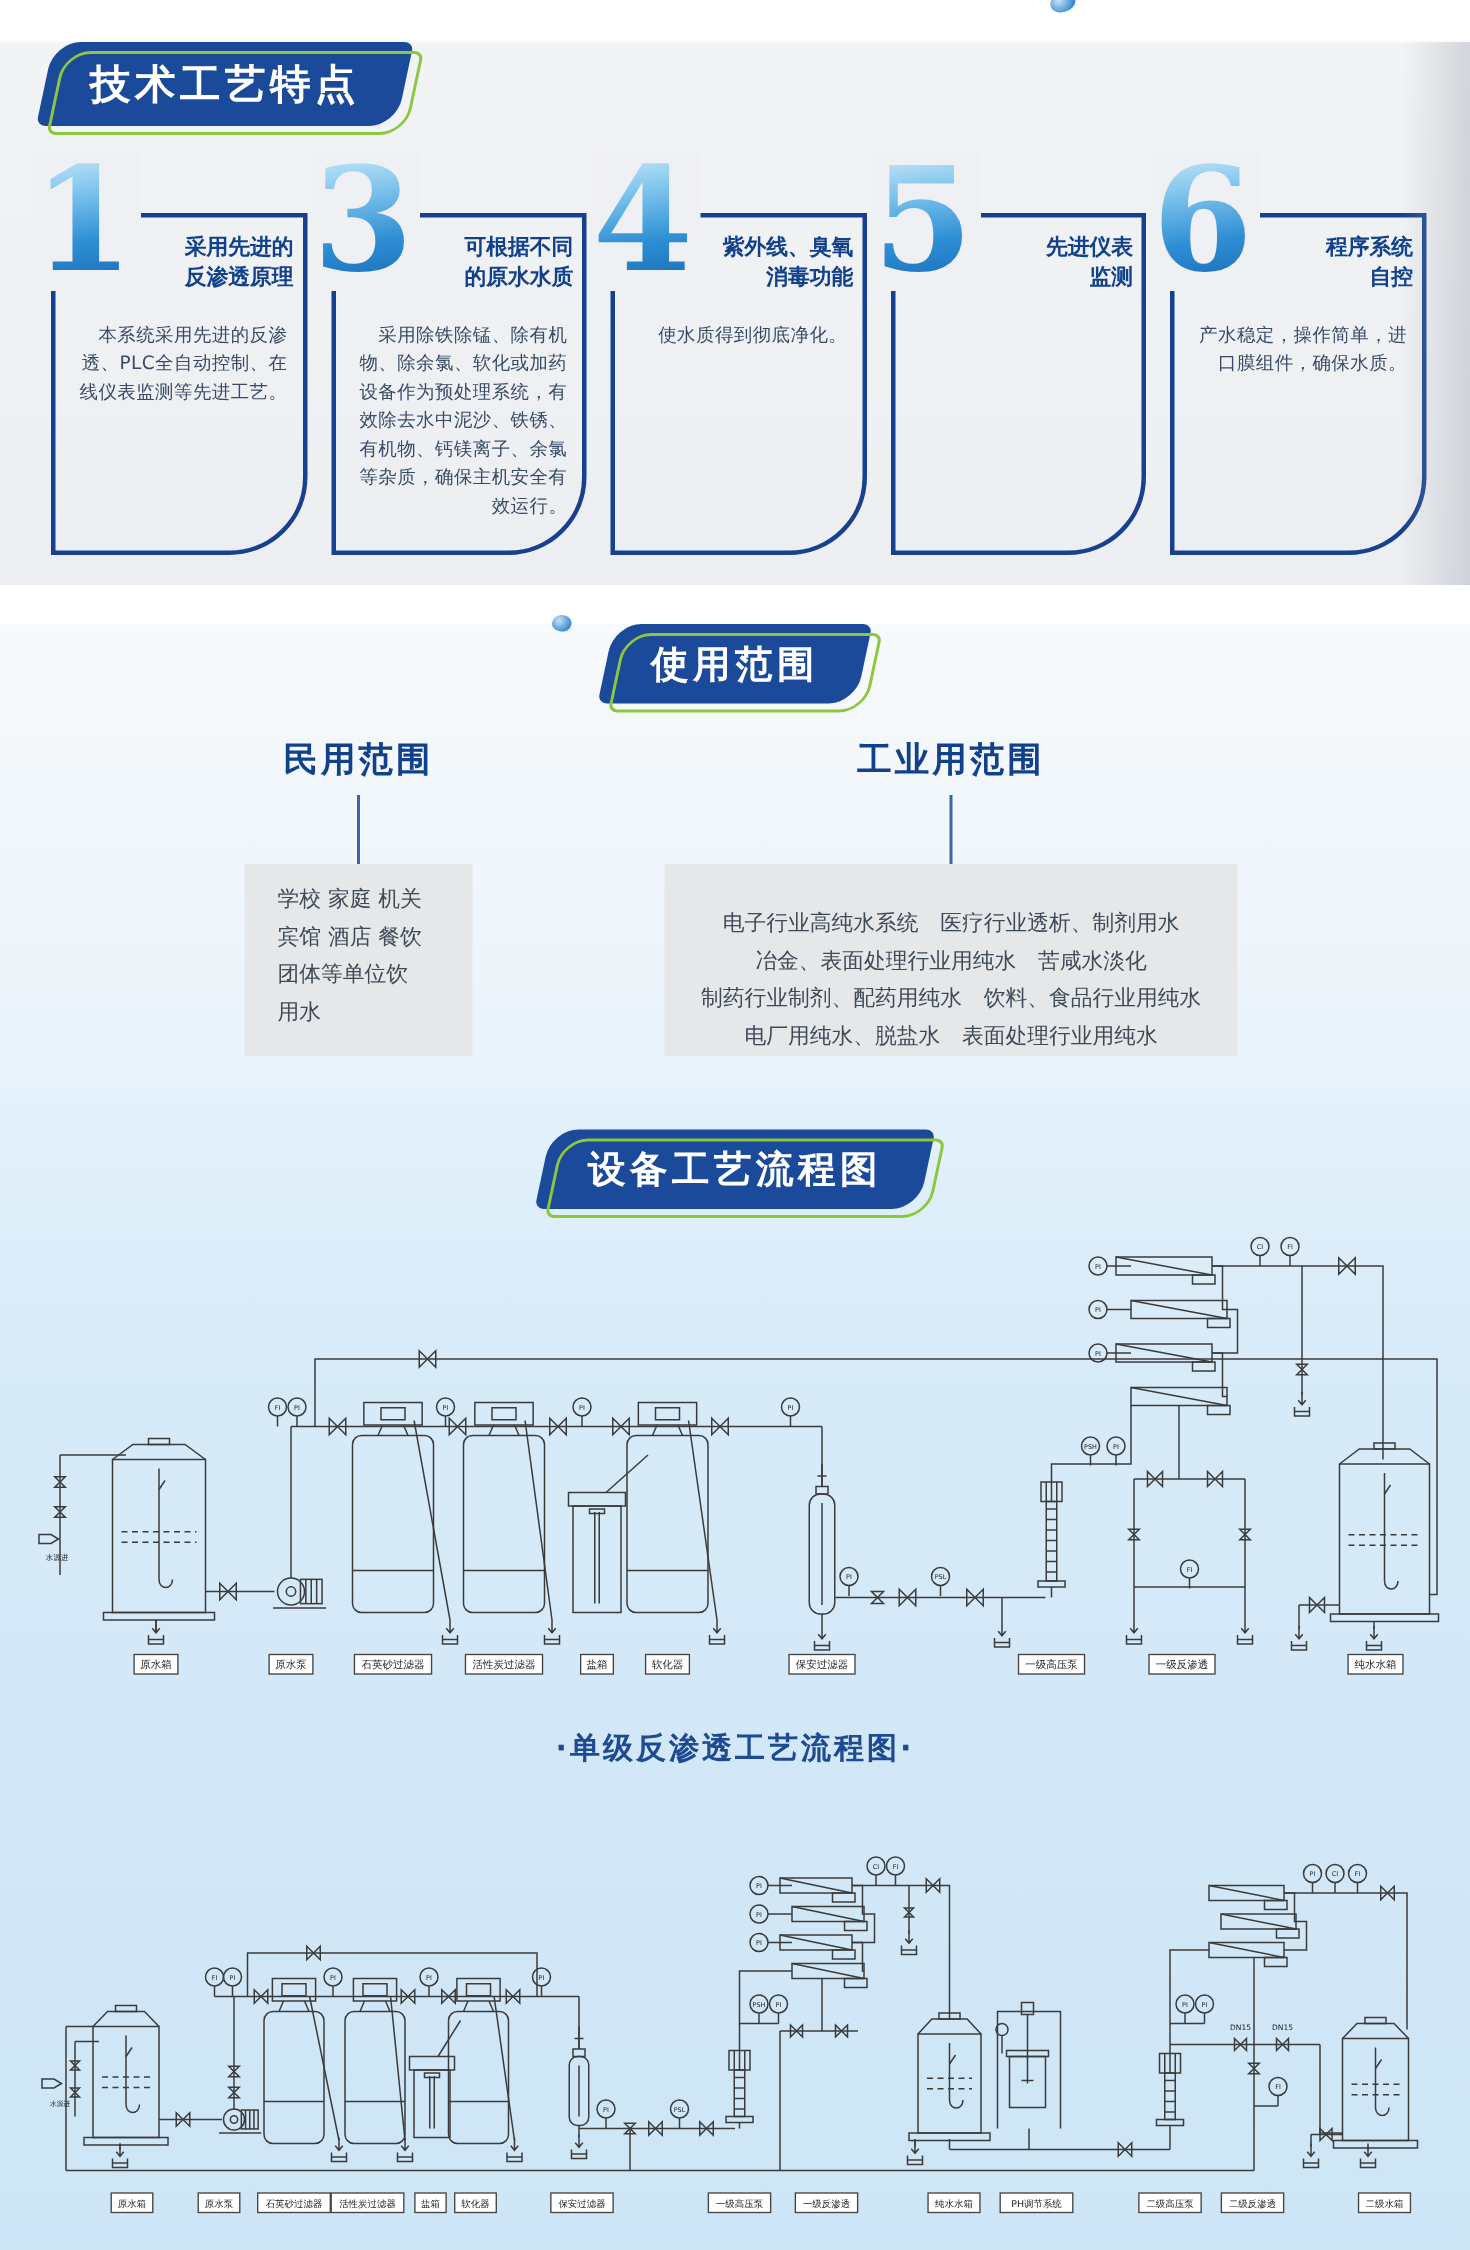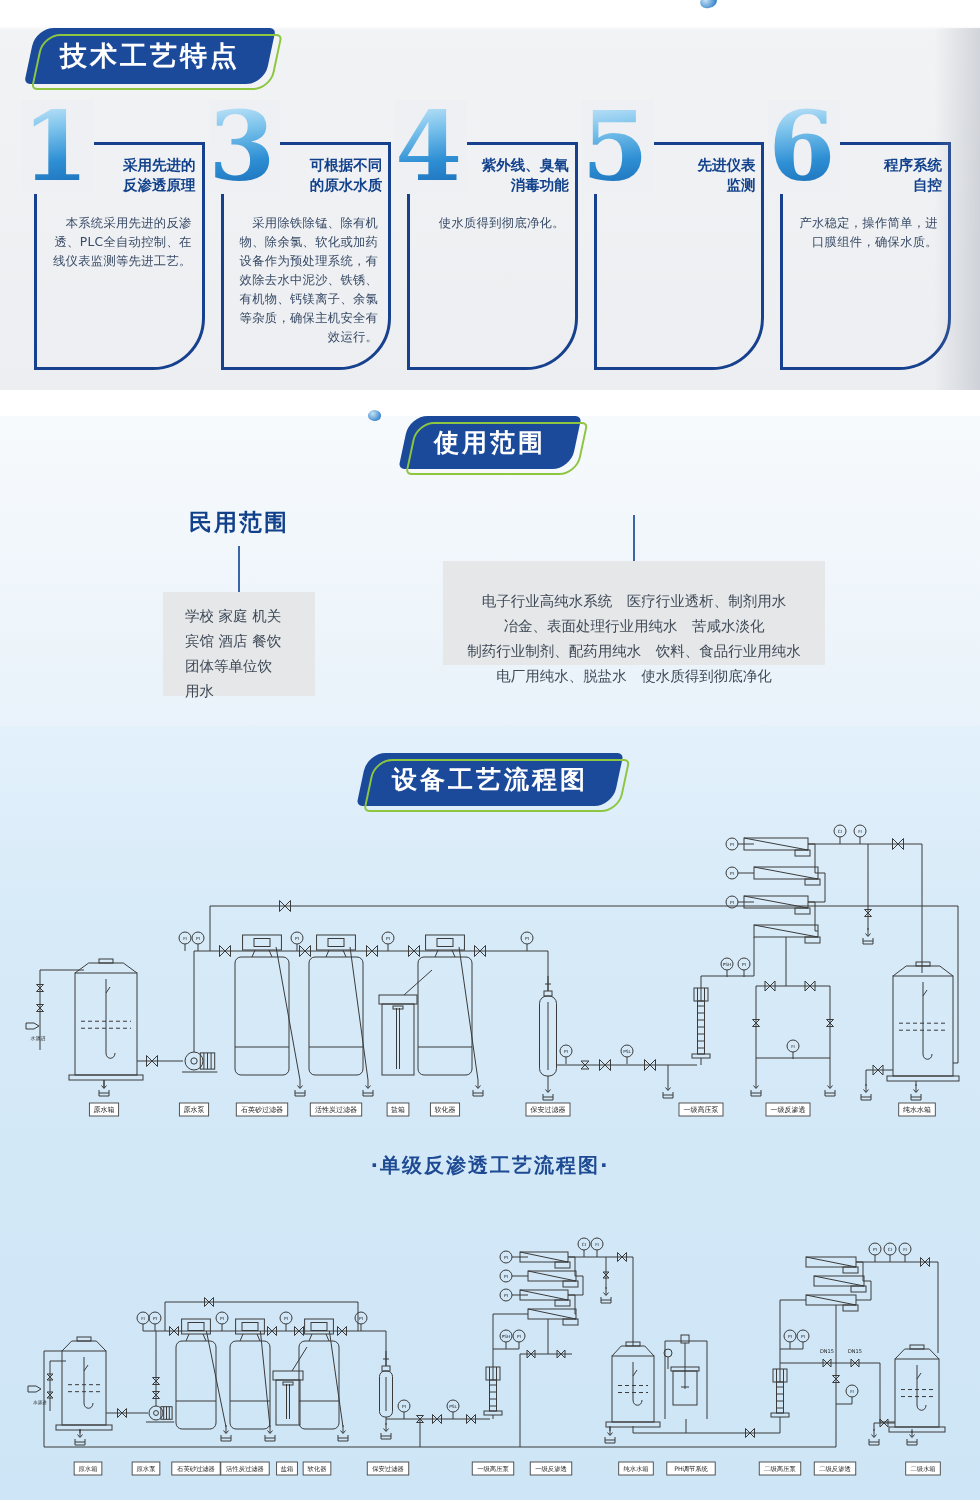--- a/index.html
+++ b/index.html
@@ -28,26 +28,26 @@
   .feat-num-wrap{position:absolute;left:-6px;top:-4px;padding:0 5px 0 0;background:#eff0f3;line-height:1;z-index:2;}
   .feat-num{font-family:"DejaVu Serif","Liberation Serif",serif;font-weight:bold;font-size:96px;line-height:.98;color:#3f97d8;}
   @supports ((-webkit-background-clip:text) or (background-clip:text)){
     .feat-num{background:linear-gradient(172deg,#d3ecfb 8%,#7cc3ec 35%,#2e8fd4 62%,#1768b4 92%);
               -webkit-background-clip:text;background-clip:text;color:transparent;}
   }
 
   
   .s2{position:relative;height:310px;background:linear-gradient(180deg,#f7fafc,#e9f2fa);}
   .scope-wrap{position:relative;height:220px;margin-top:22px;}
-  .scope-col{position:absolute;top:16px;text-align:center;}
+  .scope-col{position:absolute;top:0;text-align:center;}
   .scope-col.civil{left:163px;width:152px;}
   .scope-col.industrial{left:443px;width:382px;}
   .scope-title{font-size:23px;font-weight:bold;color:#12418c;letter-spacing:2px;}
   .conn{width:2px;height:46px;background:#3a66a8;margin:8px auto 0;}
-  .scope-box{background:#e5e7e9;height:104px;margin-top:0;}
+  .scope-box{background:#e5e7e9;height:128px;margin-top:0;}
   .scope-box p{margin:0;font-size:14.5px;color:#3f4a57;line-height:1.72;}
   .civil .scope-box{text-align:left;padding:12px 0 0 22px;box-sizing:border-box;}
   .industrial .scope-box{padding-top:28px;box-sizing:border-box;text-align:center;}
 
   
   .s3{position:relative;height:800px;background:linear-gradient(180deg,#e3f1fb 0%,#d7eaf8 25%,#cde5f6 100%);padding-top:1px;}
   .caption{text-align:center;font-size:20px;font-weight:bold;color:#1d4a93;letter-spacing:2px;margin-top:4px;}
   svg.flow{display:block;margin:12px auto 0;}
   svg text{font-family:"DejaVu Sans","Liberation Sans",sans-serif;}
 
@@ -130,26 +130,27 @@
         <div class="scope-title">民用范围</div>
         <div class="conn"></div>
         <div class="scope-box" id="civilBox">
             <p>学校 家庭 机关</p>
             <p>宾馆 酒店 餐饮</p>
             <p>团体等单位饮</p>
             <p>用水</p>
           </div>
       </div>
       <div class="scope-col industrial">
+        <div class="scope-title">工业用范围</div>
         <div class="conn"></div>
         <div class="scope-box" id="indBox">
             <p>电子行业高纯水系统　医疗行业透析、制剂用水</p>
             <p>冶金、表面处理行业用纯水　苦咸水淡化</p>
             <p>制药行业制剂、配药用纯水　饮料、食品行业用纯水</p>
-            <p>电厂用纯水、脱盐水　使水质得到彻底净化</p>
+            <p>电厂用纯水、脱盐水　表面处理行业用纯水</p>
           </div>
       </div>
     </div>
   </section>
 
   <section class="s3">
     <div class="badge badge-c">
       <span>设备工艺流程图</span>
     </div>
     <svg id="d1" class="flow" viewBox="0 0 980 330" width="980" height="330">

